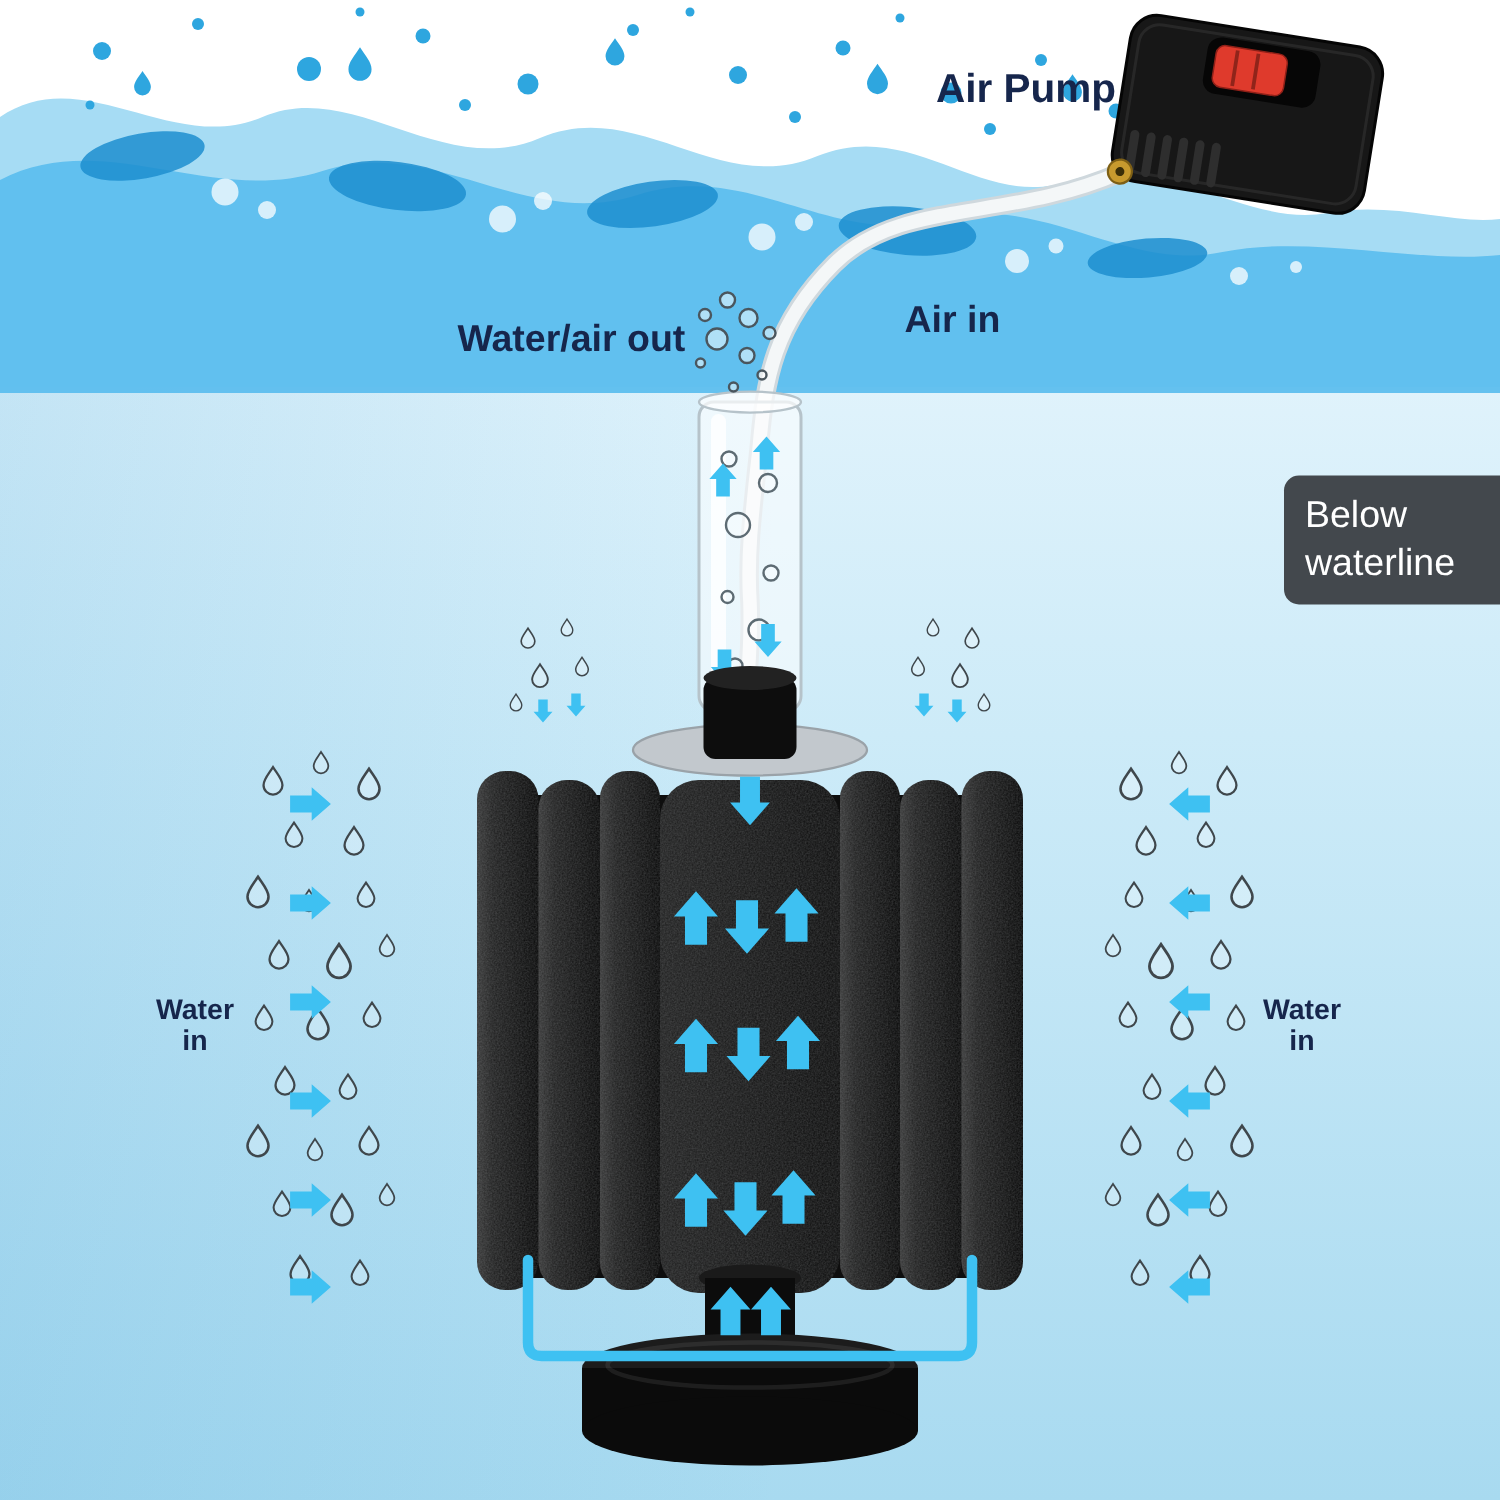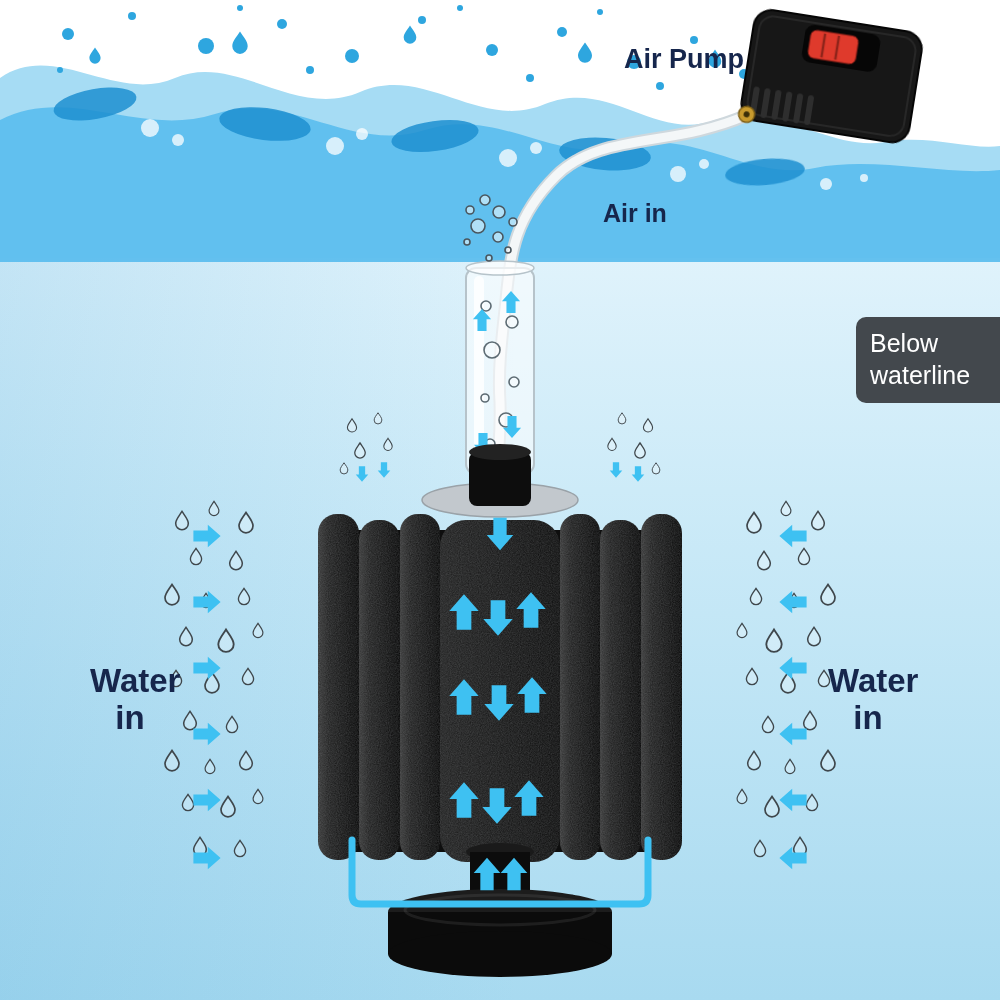--- a/index.html
+++ b/index.html
@@ -8,21 +8,21 @@
     position:relative;width:1000px;height:1000px;overflow:hidden;background:#ffffff;
     font-family:"Liberation Sans", sans-serif;
   }
   .scene-svg{position:absolute;left:0;top:0;}
   .label{
     position:absolute;font-weight:bold;color:#16264c;white-space:nowrap;
   }
   .label-air-pump{left:624px;top:44px;font-size:27px;}
   .label-water-air-out{left:305px;top:212px;font-size:25px;}
   .label-air-in{left:603px;top:199px;font-size:25px;text-align:right;}
-  .label-water-in{width:80px;text-align:center;font-size:33px;line-height:1.12;white-space:normal;}
+  .label-water-in{width:80px;text-align:center;font-size:19px;line-height:1.12;white-space:normal;}
   .label-water-in-left{left:90px;top:663px;}
   .label-water-in-right{left:828px;top:663px;}
   .badge{
     position:absolute;left:856px;top:317px;width:156px;box-sizing:border-box;
     background:#43484d;color:#ffffff;font-size:25px;line-height:1.28;
     padding:10px 10px 12px 14px;border-radius:10px;
   }
 </style>
 </head>
 <body>
@@ -320,20 +320,21 @@
         <circle cx="498" cy="237" r="5"></circle>
         <circle cx="513" cy="222" r="4"></circle>
       <circle cx="467" cy="242" r="3"></circle>
         <circle cx="508" cy="250" r="3"></circle>
         <circle cx="489" cy="258" r="3"></circle>
     </g>
   </svg>
 
   <div class="label label-air-pump">Air Pump</div>
 
+  <div class="label label-water-air-out">Water/air out</div>
 
   <div class="label label-air-in">Air in</div>
 
   <div class="badge">Below waterline</div>
 
   <div class="label label-water-in label-water-in-left">
     <div>Water</div>
     <div>in</div>
   </div>
 

